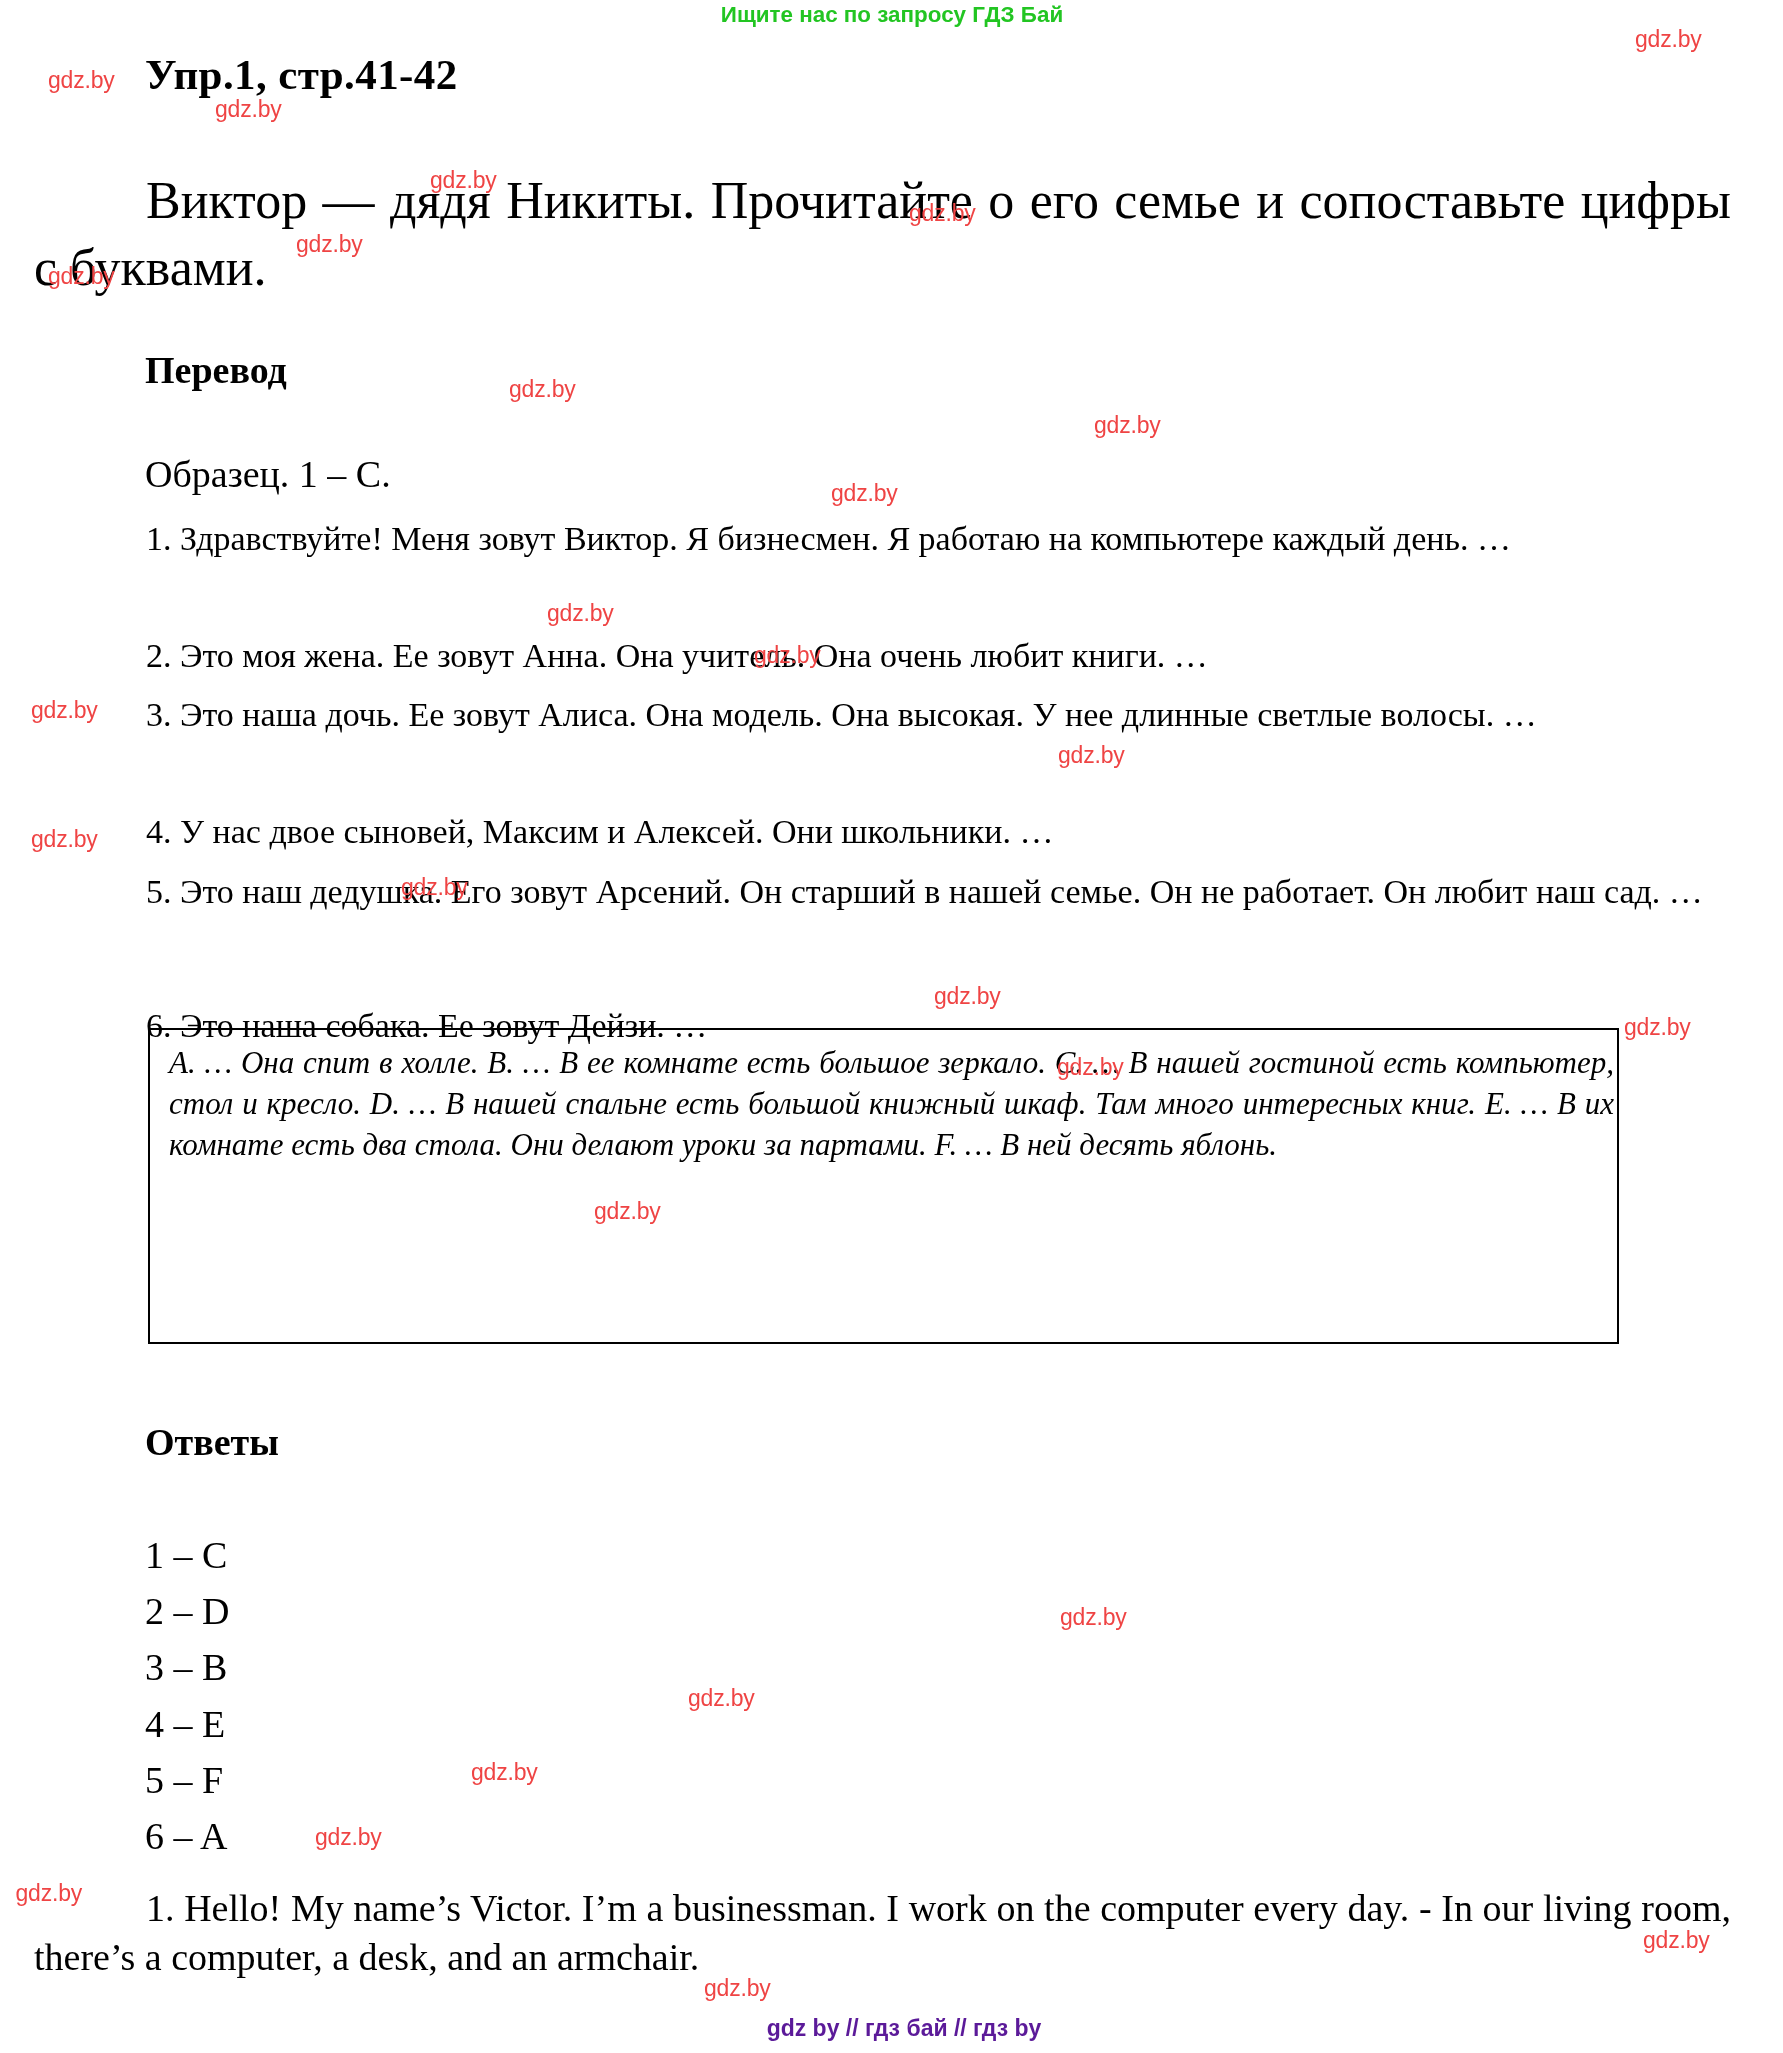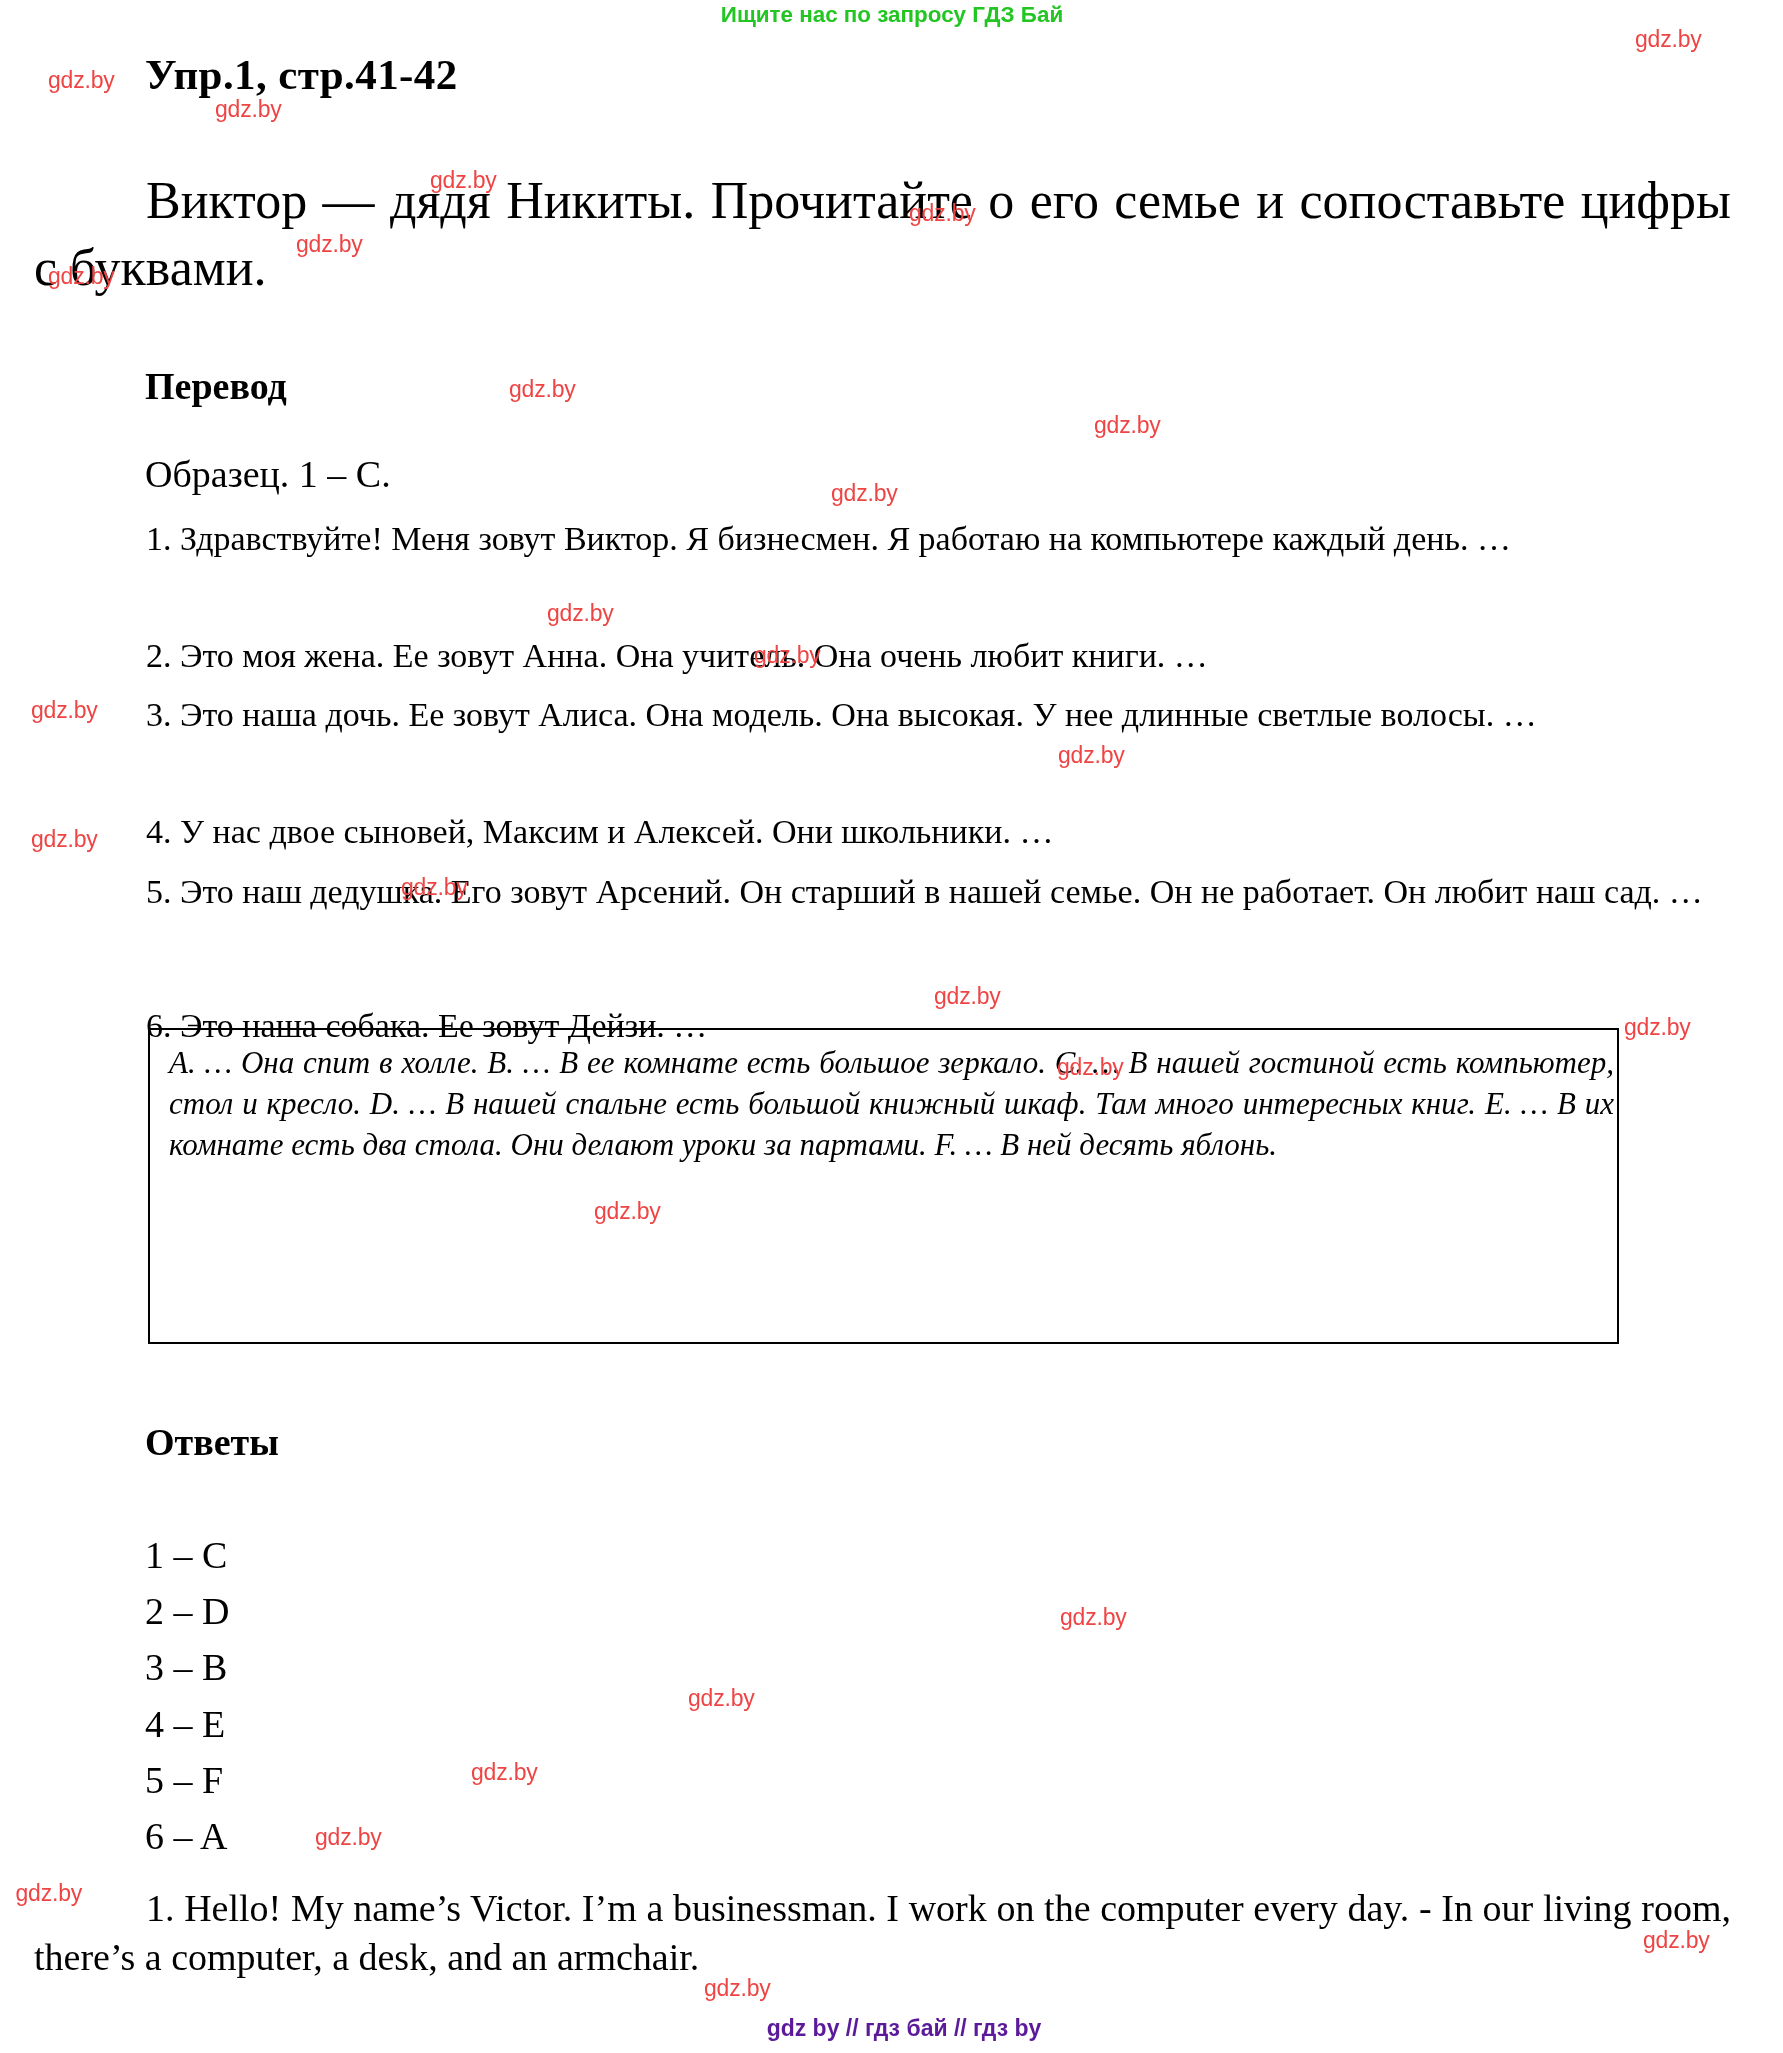--- a/index.html
+++ b/index.html
@@ -88,21 +88,21 @@
     text-align: justify;
     text-align-last: left;
     text-indent: 112px;
   }
 
   .heading {
     position: absolute;
     font-size: 38px;
     font-weight: 700;
   }
-  .heading-translation { left: 145px; top: 364px; }
+  .heading-translation { left: 145px; top: 348px; }
   .heading-answers     { left: 145px; top: 1420px; }
 
   .sample-line {
     position: absolute;
     left: 145px;
     top: 452px;
     font-size: 38px;
   }
 
   .para {

